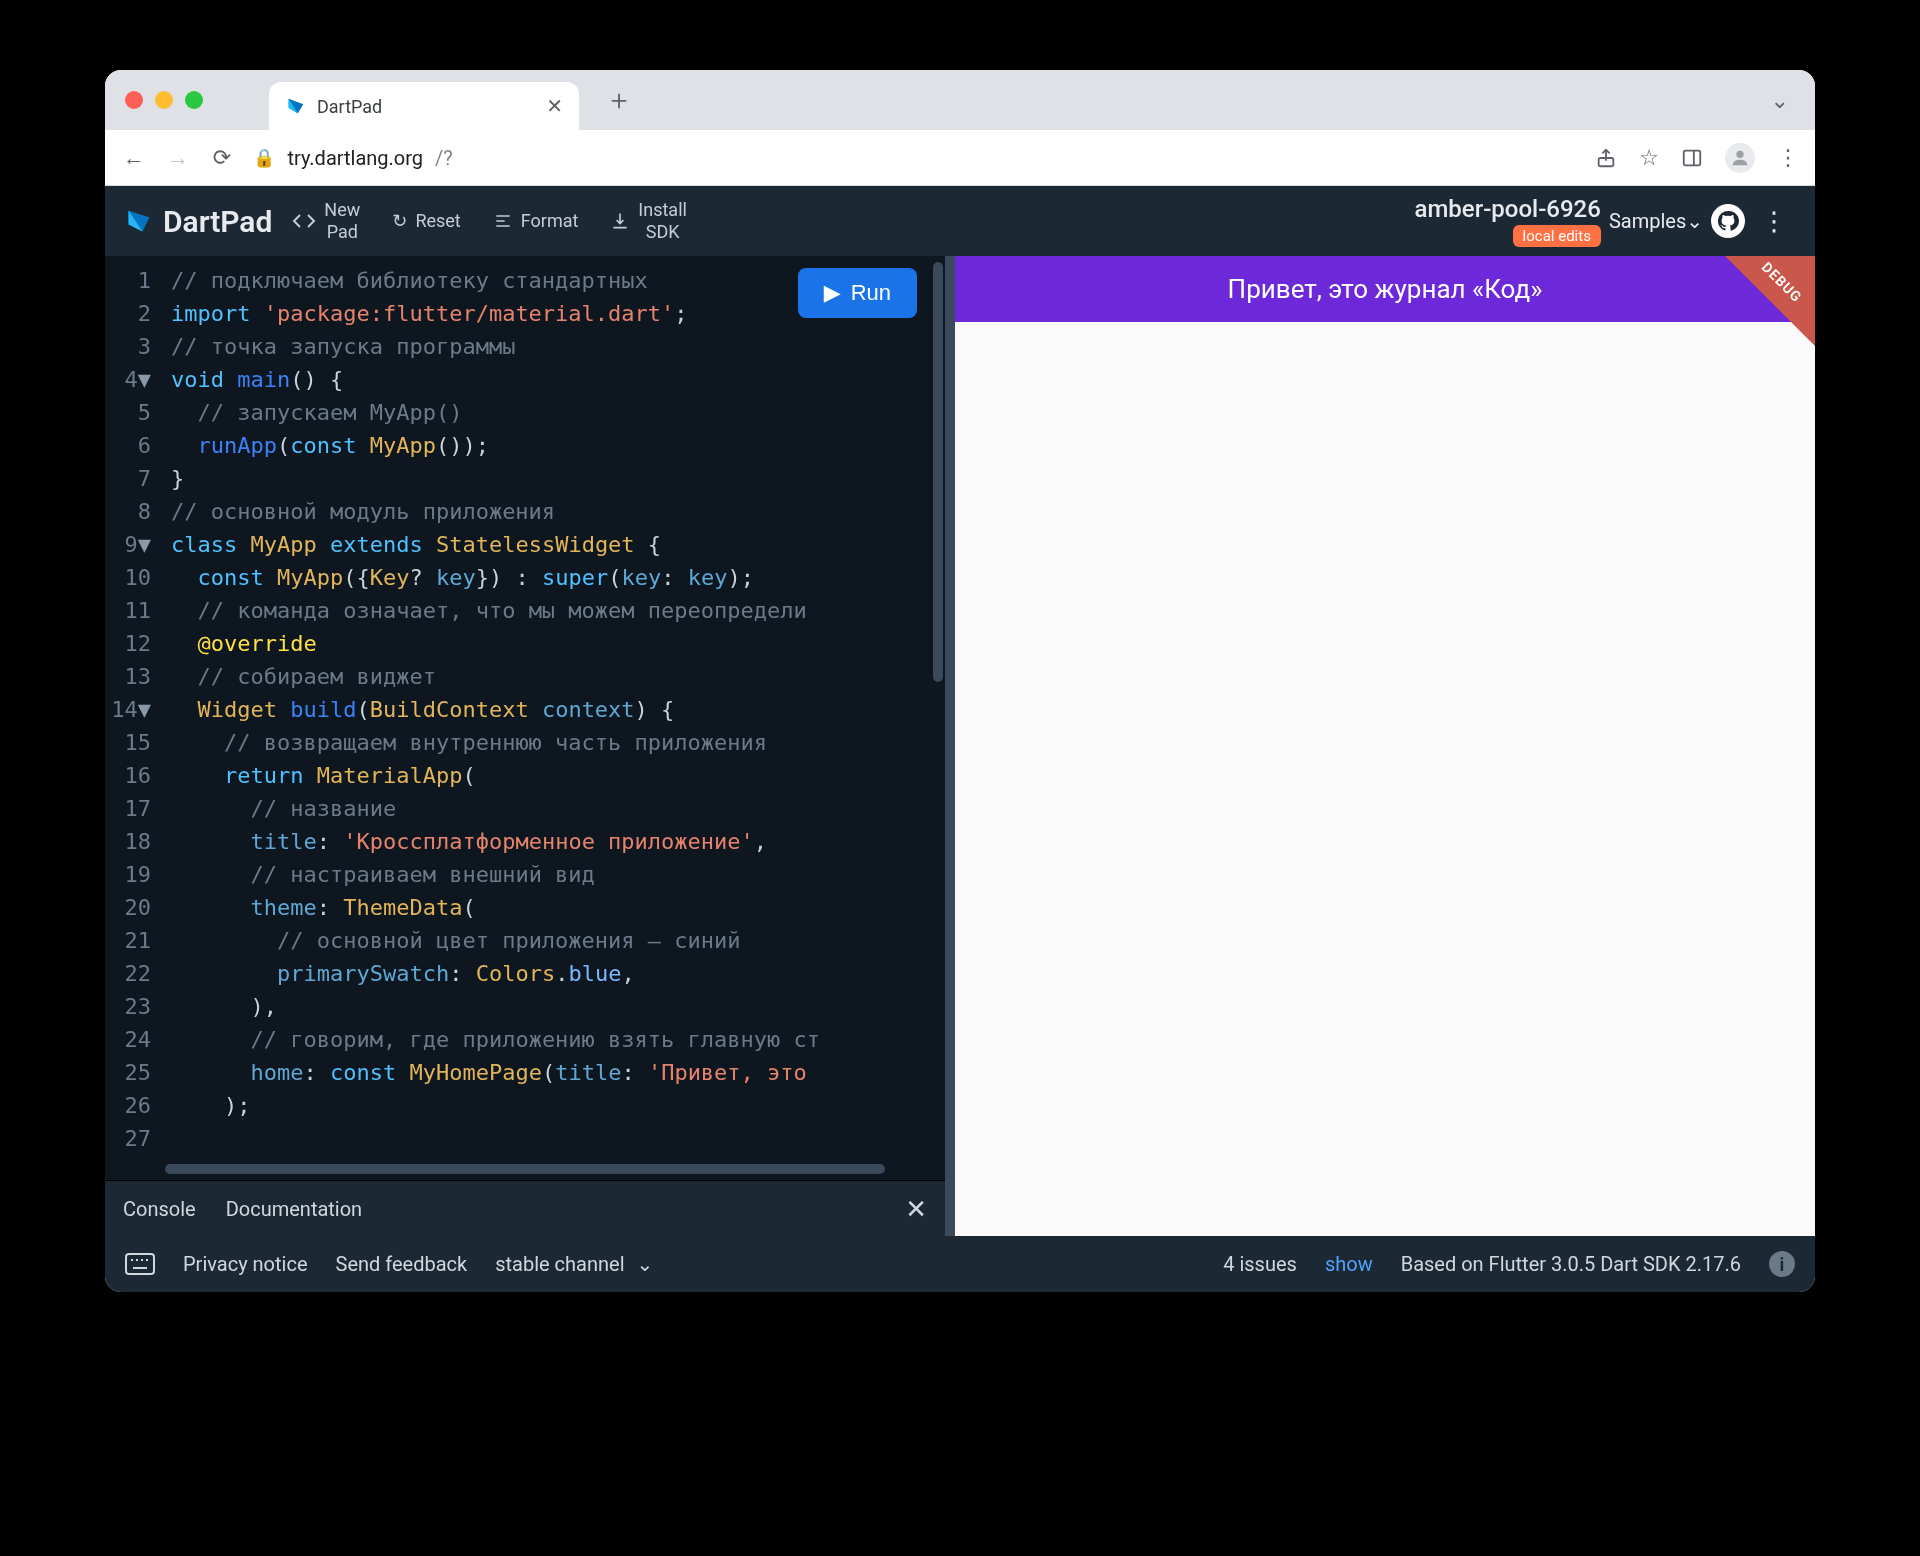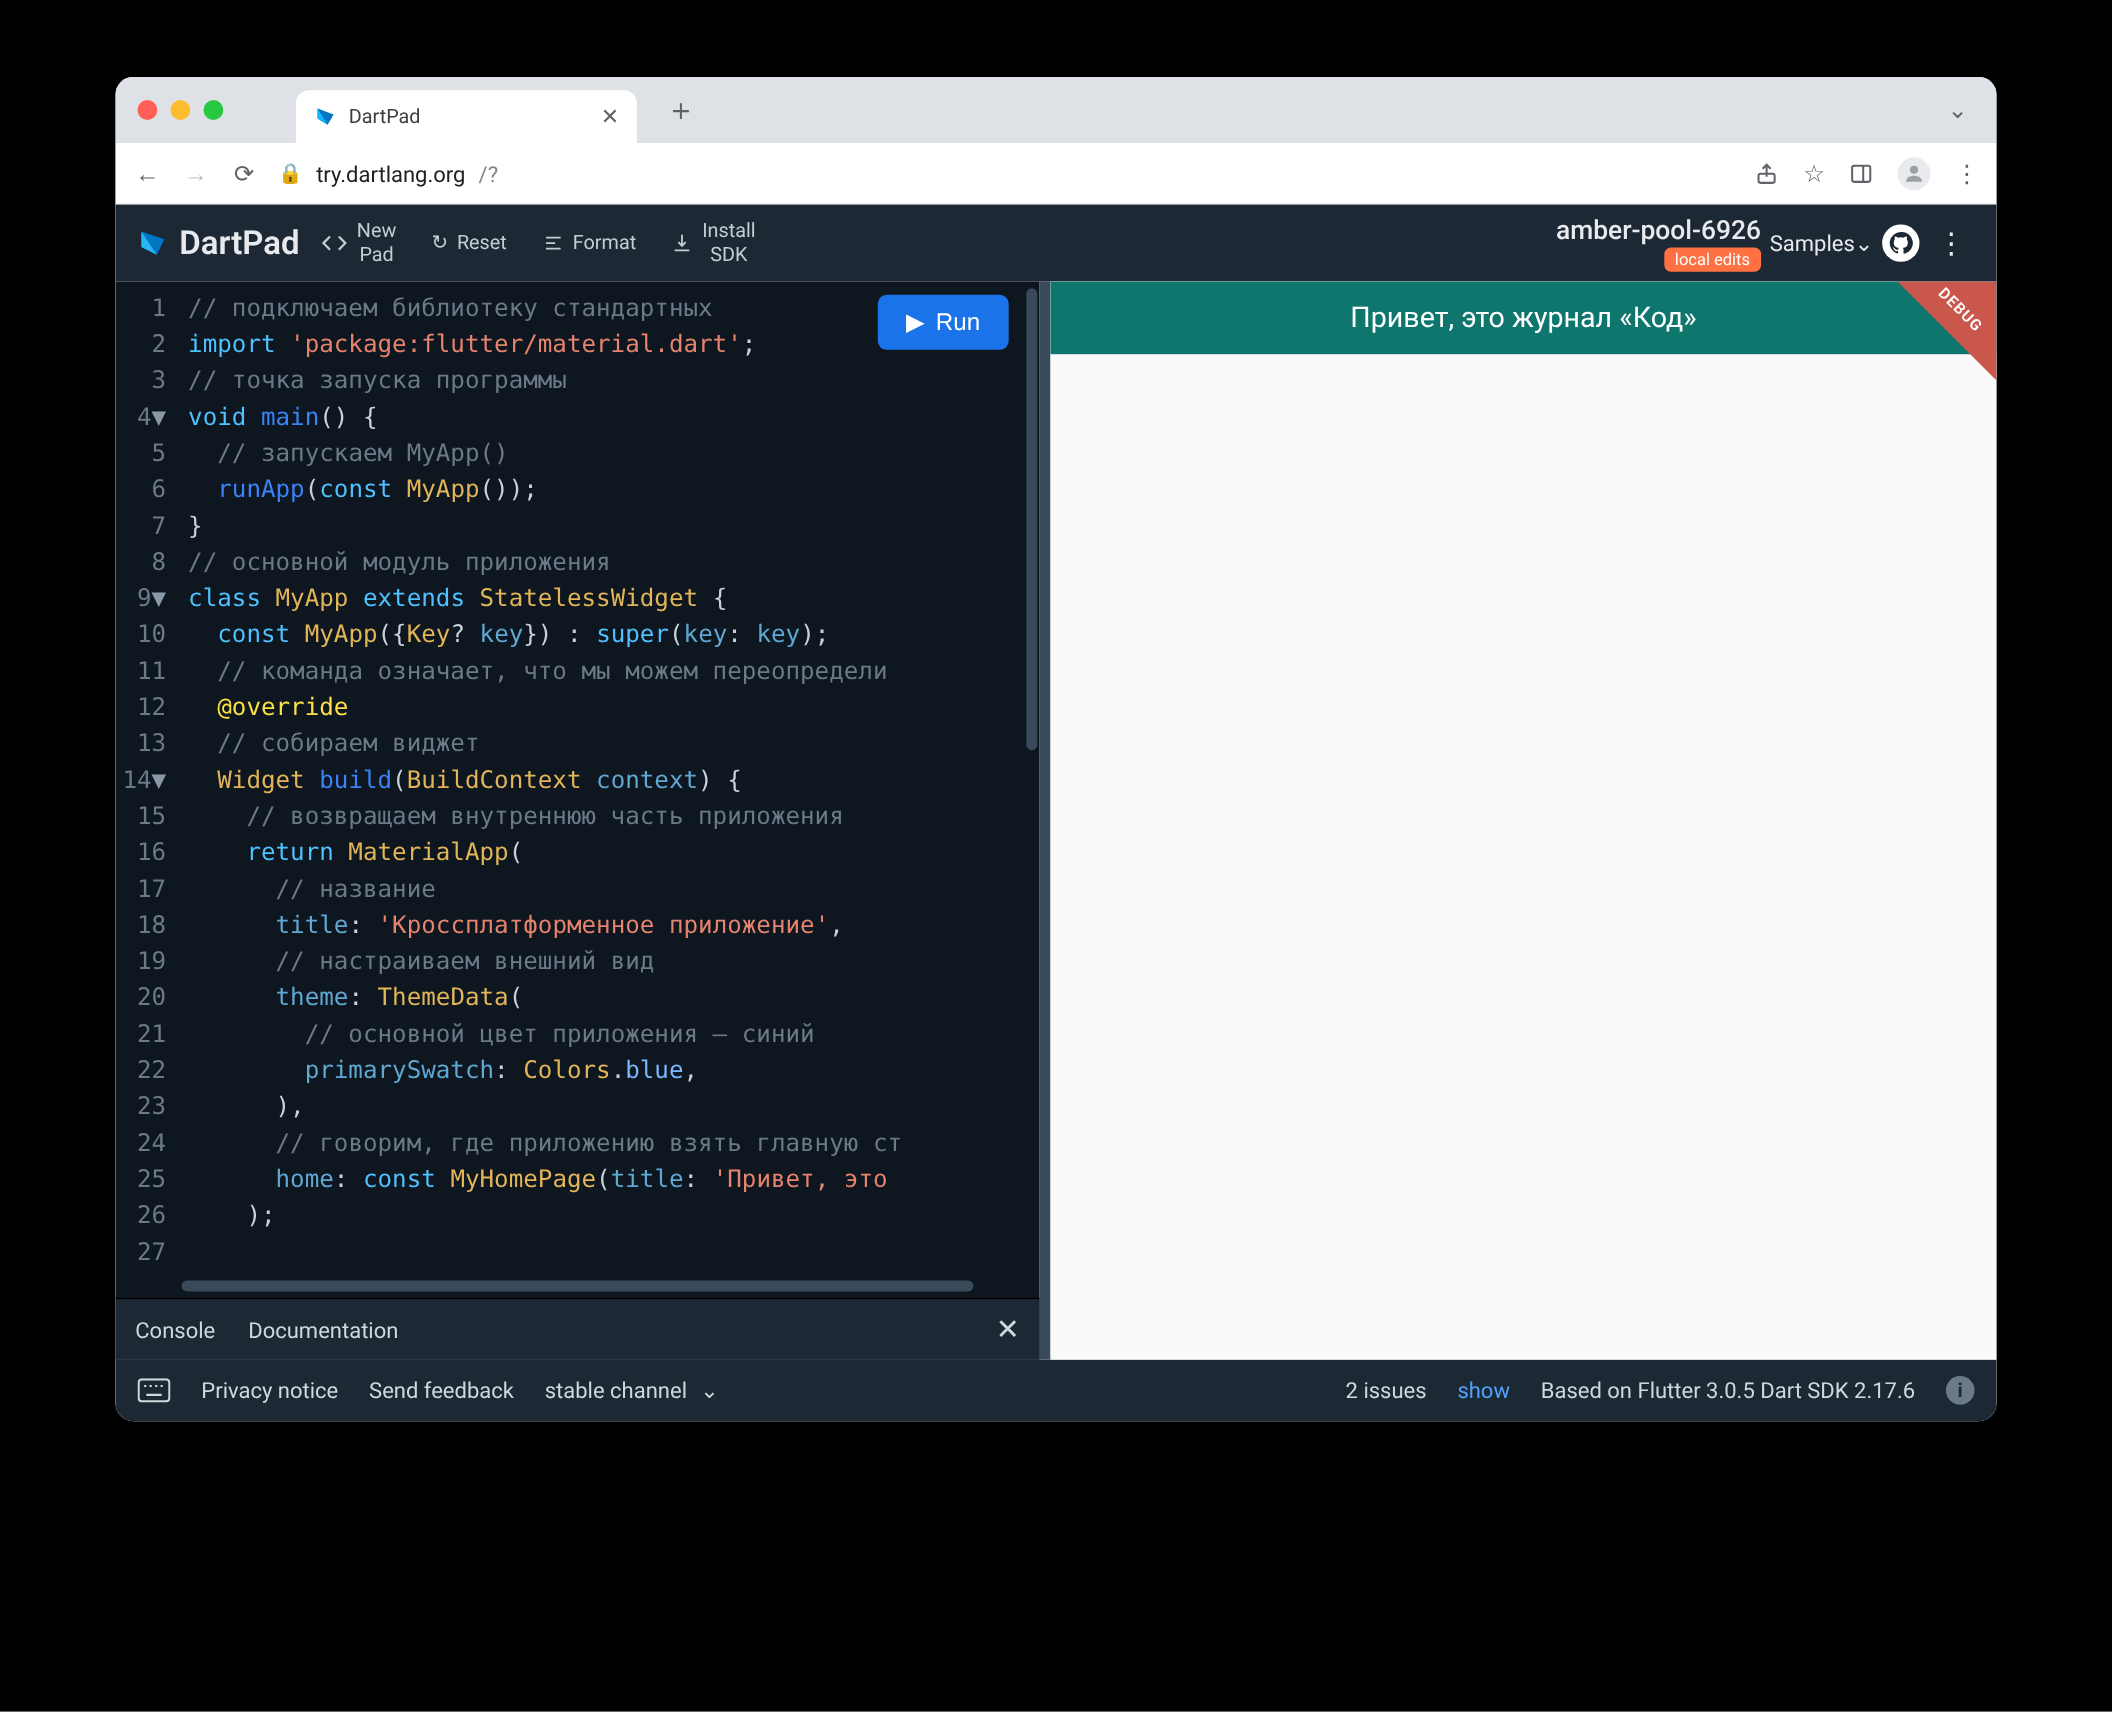--- a/index.html
+++ b/index.html
@@ -95,21 +95,21 @@
     background:#1a73e8;color:#fff;border:none;border-radius:8px;
     padding:12px 26px;font-size:22px;display:flex;align-items:center;gap:10px;cursor:pointer
   }
   .vscroll{position:absolute;right:2px;top:6px;width:10px;height:420px;background:#3a4a5a;border-radius:5px}
   .hscroll{position:absolute;left:60px;bottom:6px;height:10px;width:720px;background:#3a4a5a;border-radius:5px}
   
   .console{height:56px;background:#1c2834;border-top:1px solid #000;
            display:flex;align-items:center;color:#cfd8dc;padding:0 18px;gap:30px;font-size:20px}
   .console .x{margin-left:auto;font-size:26px;color:#cfd8dc}
   
-  .appbar{height:66px;background:#0f766e;color:#fff;display:flex;align-items:center;justify-content:center;font-size:26px}
+  .appbar{height:66px;background:#6d28d9;color:#fff;display:flex;align-items:center;justify-content:center;font-size:26px}
   .debug{position:absolute;top:0;right:0;width:0;height:0;
     border-style:solid;border-width:0 90px 90px 0;border-color:transparent #c9574c transparent transparent}
   .debug span{position:absolute;top:18px;right:-82px;color:#fff;font-size:14px;transform:rotate(45deg);letter-spacing:1px;font-weight:600}
   
   .footer{height:56px;background:#1c2834;color:#cfd8dc;display:flex;align-items:center;
           padding:0 20px;font-size:20px;gap:28px}
   .footer .kb{color:#cfd8dc}
   .footer .link{color:#cfd8dc}
   .footer .chan{display:flex;align-items:center;gap:12px}
   .footer .spacer{flex:1}
@@ -299,19 +299,19 @@
           <line x1="8" y1="15" x2="22" y2="15"></line>
         </svg>
     </span>
     <span class="link">Privacy notice</span>
     <span class="link">Send feedback</span>
     <span class="chan">
       <span>stable channel</span>
       <span>⌄</span>
     </span>
     <span class="spacer"></span>
-    <span>2 issues</span>
+    <span>4 issues</span>
     <span class="show">show</span>
     <span>Based on Flutter 3.0.5 Dart SDK 2.17.6</span>
     <span class="info">i</span>
   </div>
 
 </div>
 
 </body></html>

